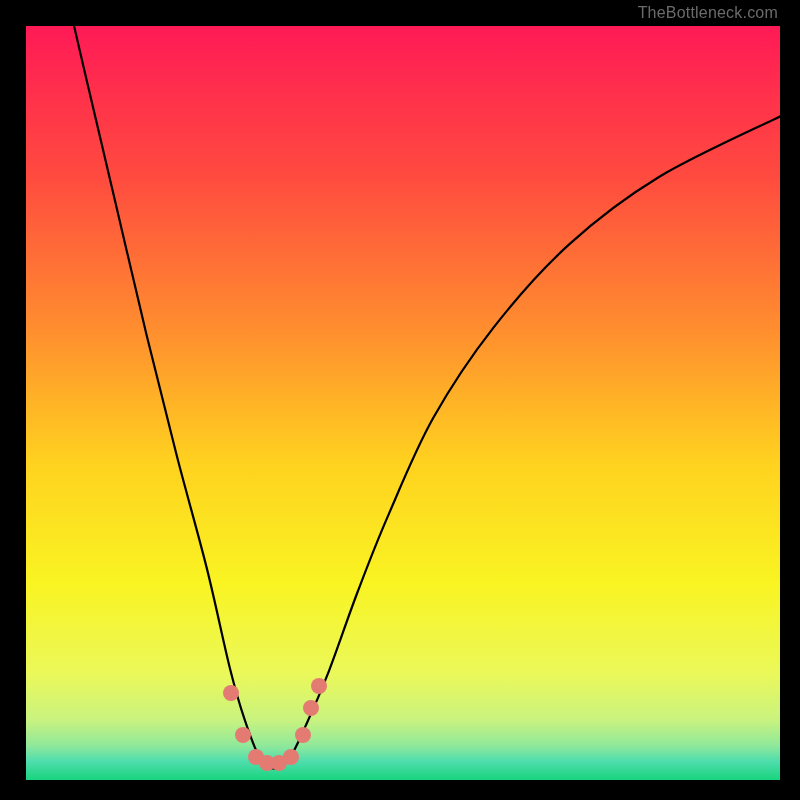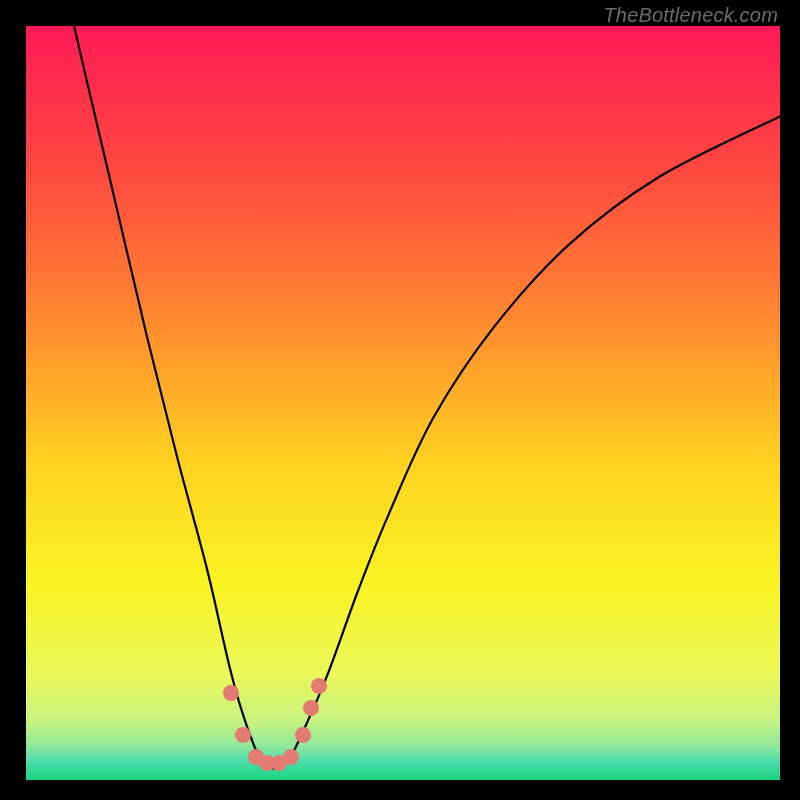--- a/index.html
+++ b/index.html
@@ -31,24 +31,23 @@
     top: 0;
     width: 754px;
     height: 754px;
     pointer-events: none;
   }
   .watermark {
     position: absolute;
     top: 4px;
     right: 22px;
     font-family: Arial, Helvetica, sans-serif;
-    font-size: 20px;
+    font-size: 16px;
     color: #6b6b6b;
     letter-spacing: 0.2px;
-    font-style: italic;
   }
   .markers {
     position: absolute;
     left: 0;
     top: 0;
   }
   .marker {
     position: absolute;
     width: 16px;
     height: 16px;

